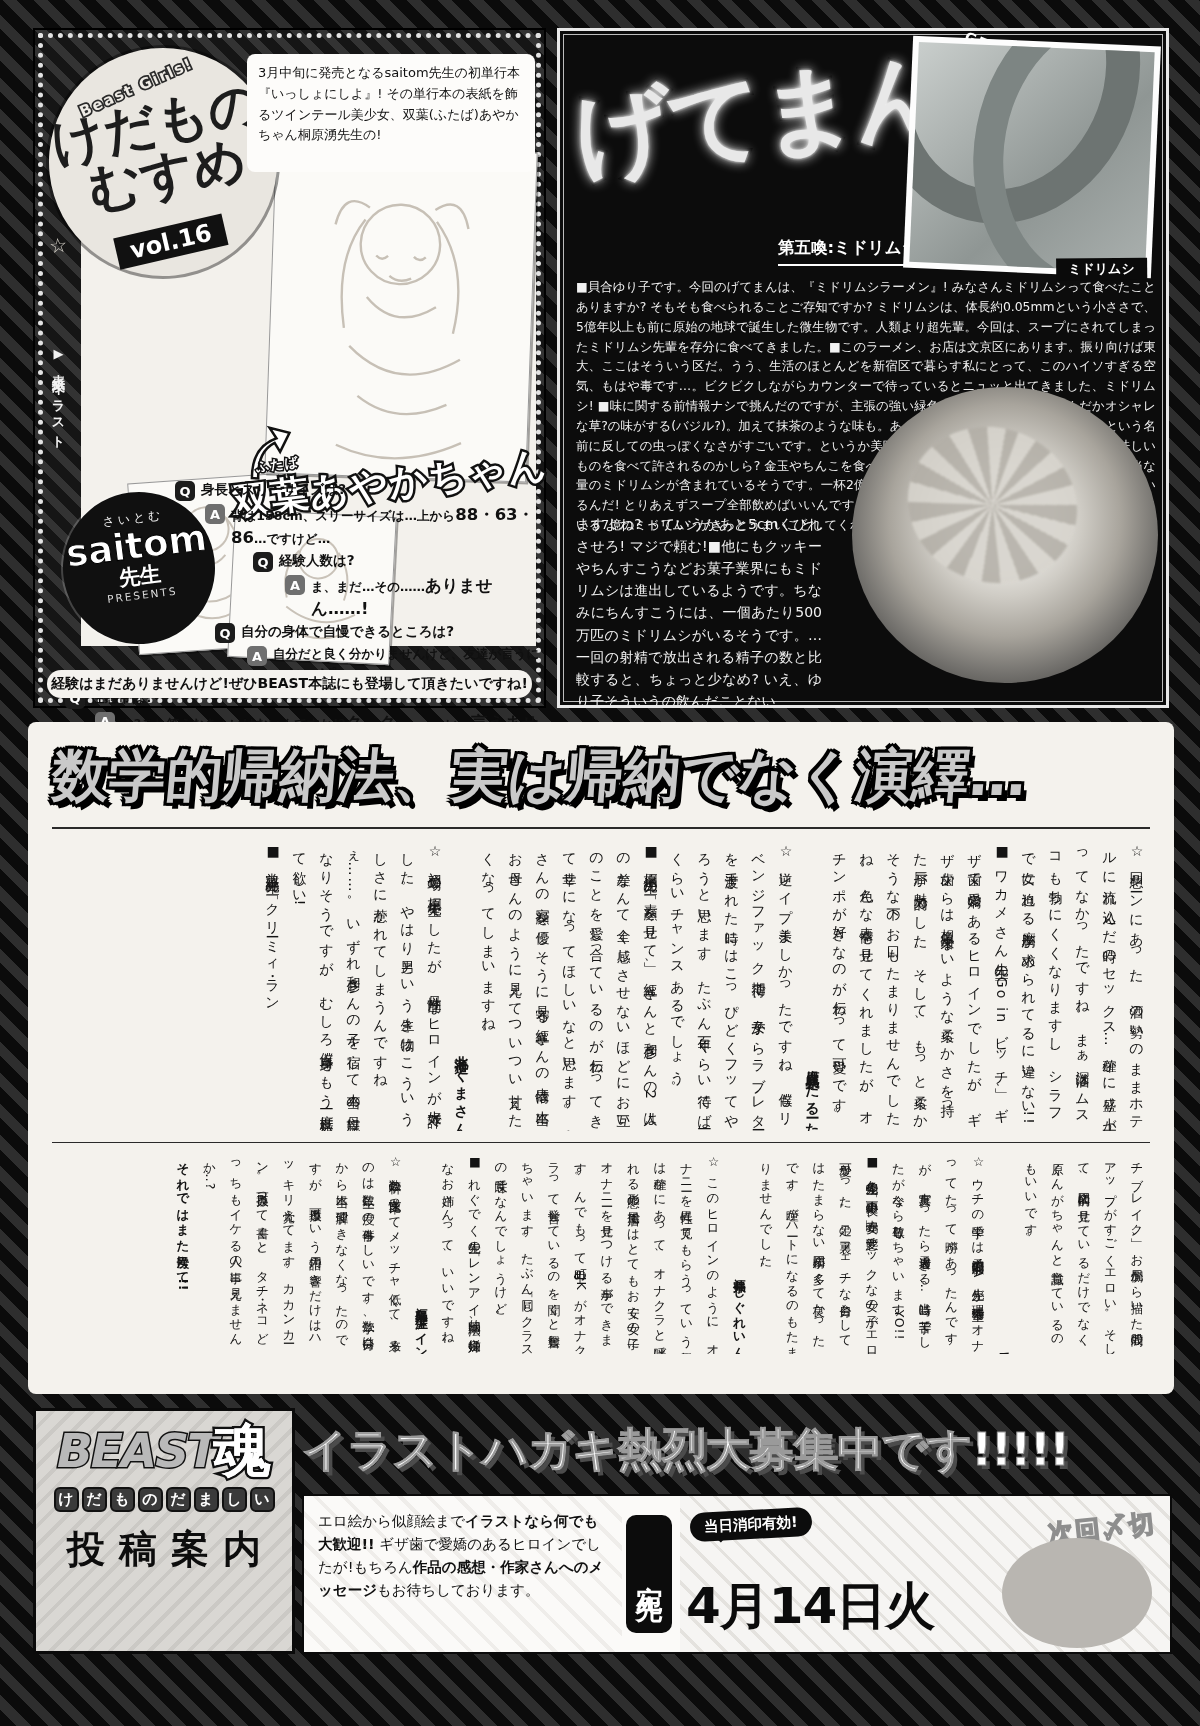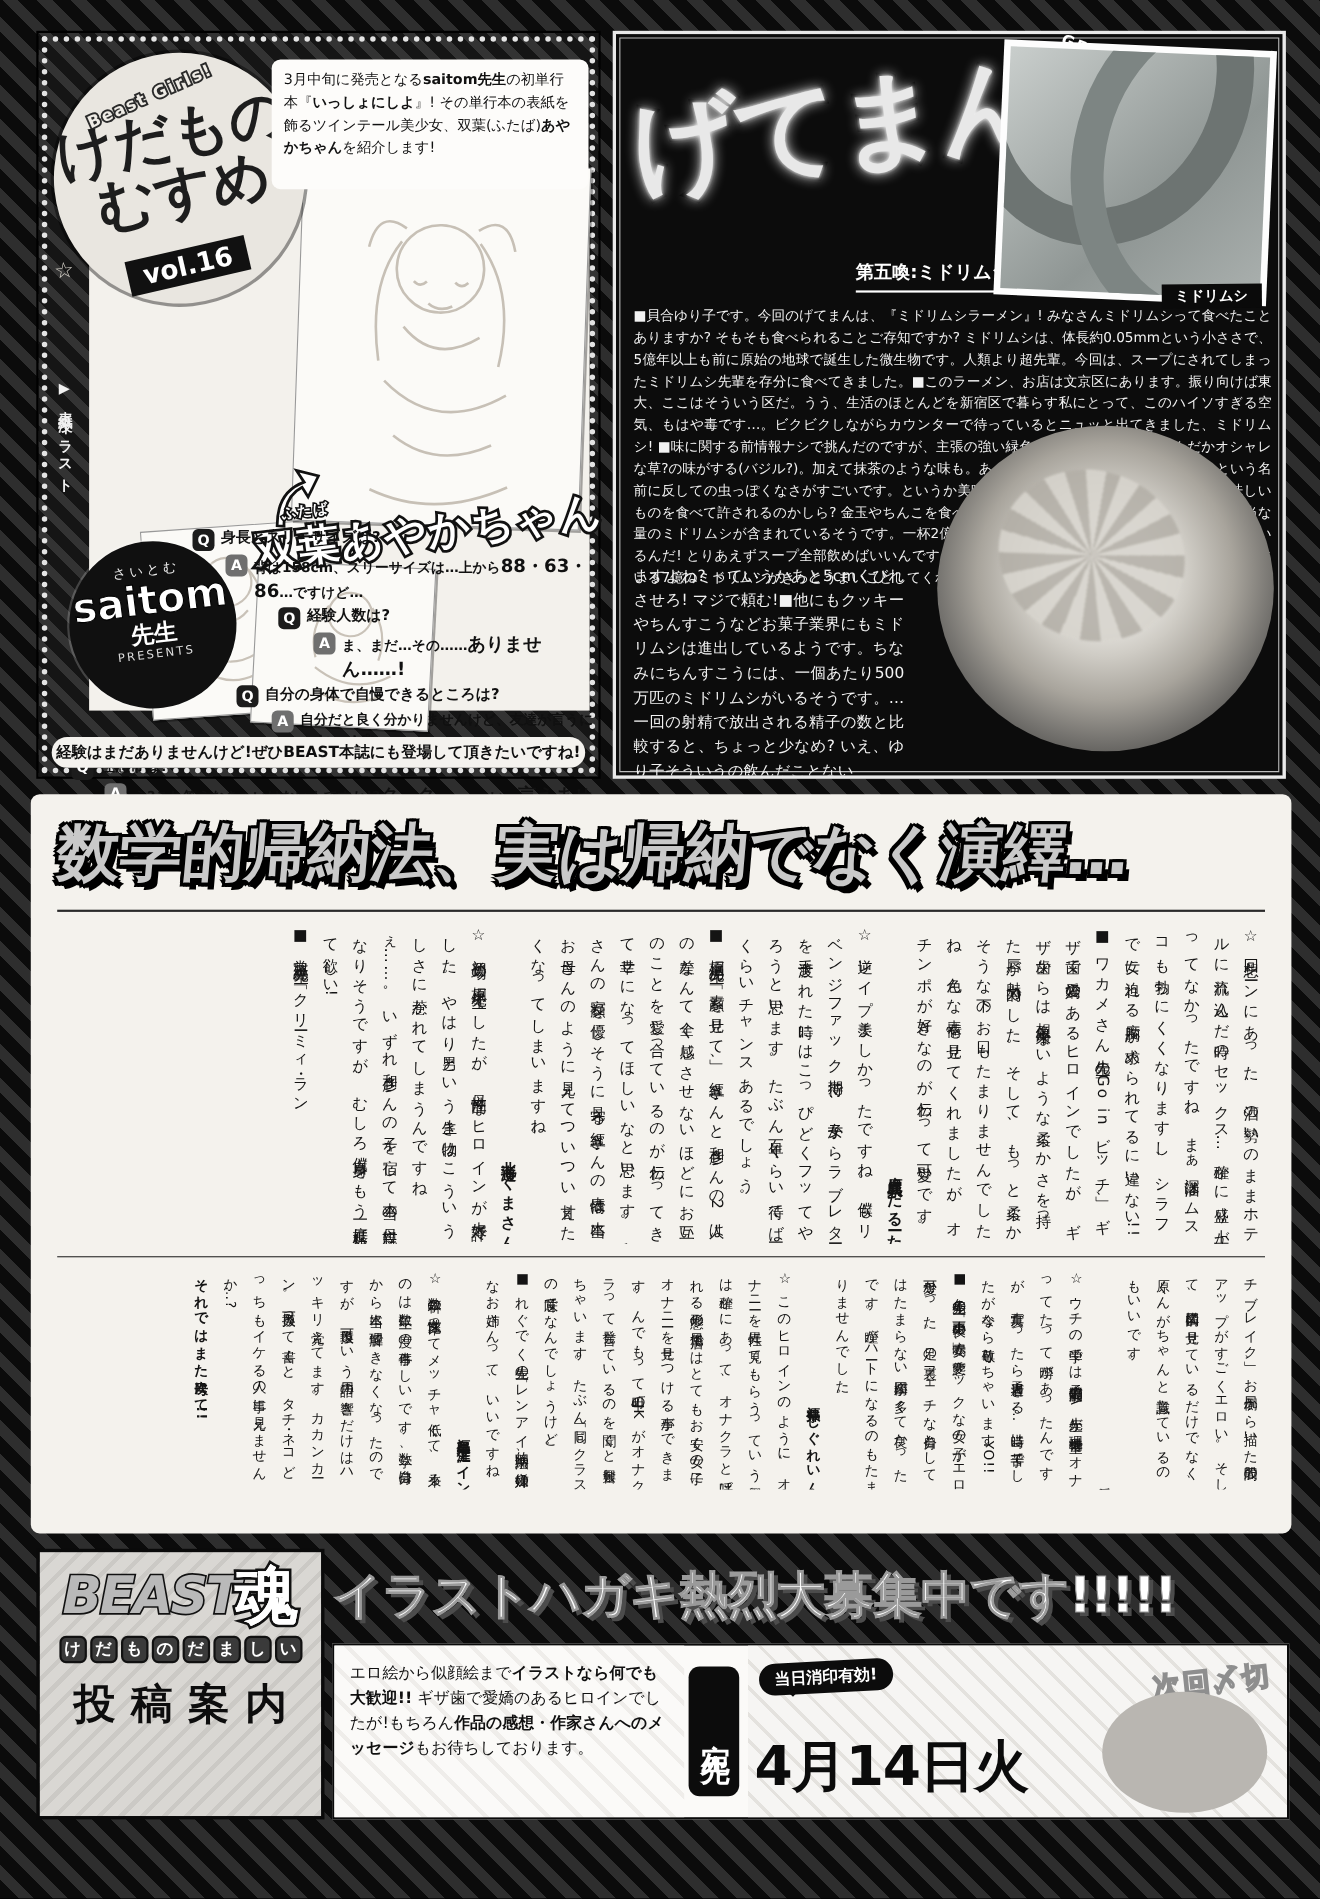--- a/index.html
+++ b/index.html
@@ -26,21 +26,21 @@
               color:#efece6; -webkit-text-stroke:3.5px #2a2a2a; paint-order:stroke; letter-spacing:2px; }
   .logo-main { position:absolute; left:0; right:0; top:48px; text-align:center; font-weight:900;
                font-size:52px; line-height:1.02; color:#1d1d1d; transform:rotate(-6deg); }
   .vol-badge { position:absolute; left:58px; bottom:18px; background:#111; color:#fff; font-weight:900;
                font-size:24px; padding:2px 14px; transform:rotate(-7deg); }
   .logo-circle::before { content:"★"; position:absolute; right:-4px; top:86px; color:#d9d5cc; font-size:26px; }
   .logo-circle::after  { content:"☆"; position:absolute; left:-8px; bottom:30px; color:#d9d5cc; font-size:20px; }
 
   .intro-box { position:absolute; left:212px; top:24px; width:288px; height:118px; background:#fdfcfa;
                border-radius:8px; padding:9px 11px; font-size:13px; line-height:1.6; color:#111; }
-  .intro-box .seg-b { font-weight:700; }
+  .intro-box .seg-b { font-weight:400; }
 
   .side-label { position:absolute; left:14px; top:316px; writing-mode:vertical-rl; color:#f2f2f2;
                 font-size:13px; font-weight:700; letter-spacing:3px; }
 
   .char-name { position:absolute; left:196px; top:428px; transform:rotate(-7deg); font-weight:900;
                font-size:38px; color:#fff; -webkit-text-stroke:5px #111; paint-order:stroke;
                letter-spacing:1px; white-space:nowrap; }
   .char-furi { position:absolute; left:28px; top:-16px; font-size:13px; -webkit-text-stroke:3px #111;
                paint-order:stroke; font-weight:900; }
 
@@ -223,21 +223,21 @@
 
     <div class="logo-circle">
       <span class="logo-arc">Beast Girls!</span>
       <div class="logo-main">
         <div>けだもの</div>
         <div>むすめ</div>
       </div>
       <span class="vol-badge">vol.16</span>
     </div>
 
-    <div class="intro-box"><span>3月中旬に発売となる</span><span class="seg-b">saitom先生</span><span>の初単行本『</span><span class="seg-b">いっしょにしよ</span><span>』! その単行本の表紙を飾るツインテール美少女、双葉(ふたば)</span><span class="seg-b">あやかちゃん</span><span>を紹介します!</span></div>
+    <div class="intro-box"><span>3月中旬に発売となる</span><span class="seg-b">saitom先生</span><span>の初単行本『</span><span class="seg-b">いっしょにしよ</span><span>』! その単行本の表紙を飾るツインテール美少女、双葉(ふたば)</span><span class="seg-b">あやかちゃん</span><span>桐原湧先生の!</span></div>
 
     <div class="side-label">▶表紙没イラスト</div>
 
     <div class="char-name">
       <span class="char-furi">ふたば</span>
       <span>双葉あやかちゃん</span>
     </div>
 
     <div class="saitom-badge">
       <div class="saitom-kana">さいとむ</div>

